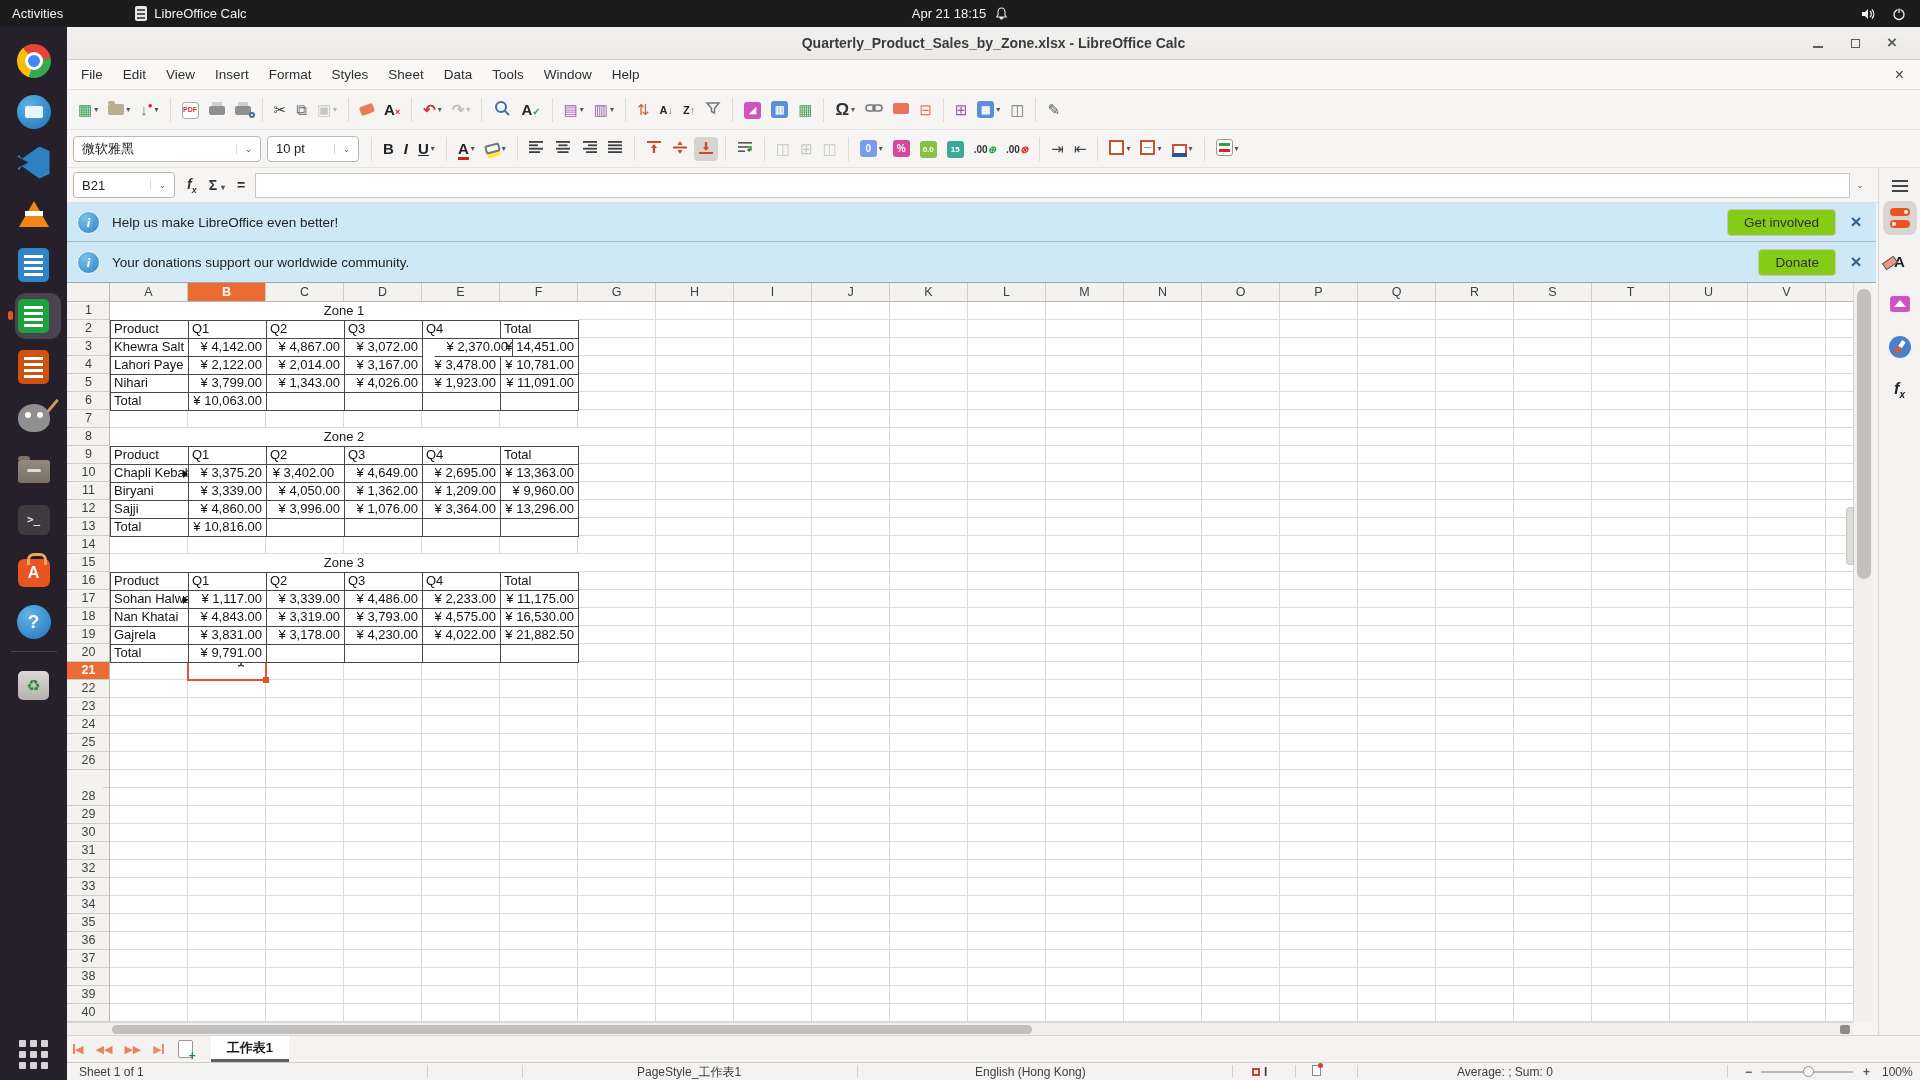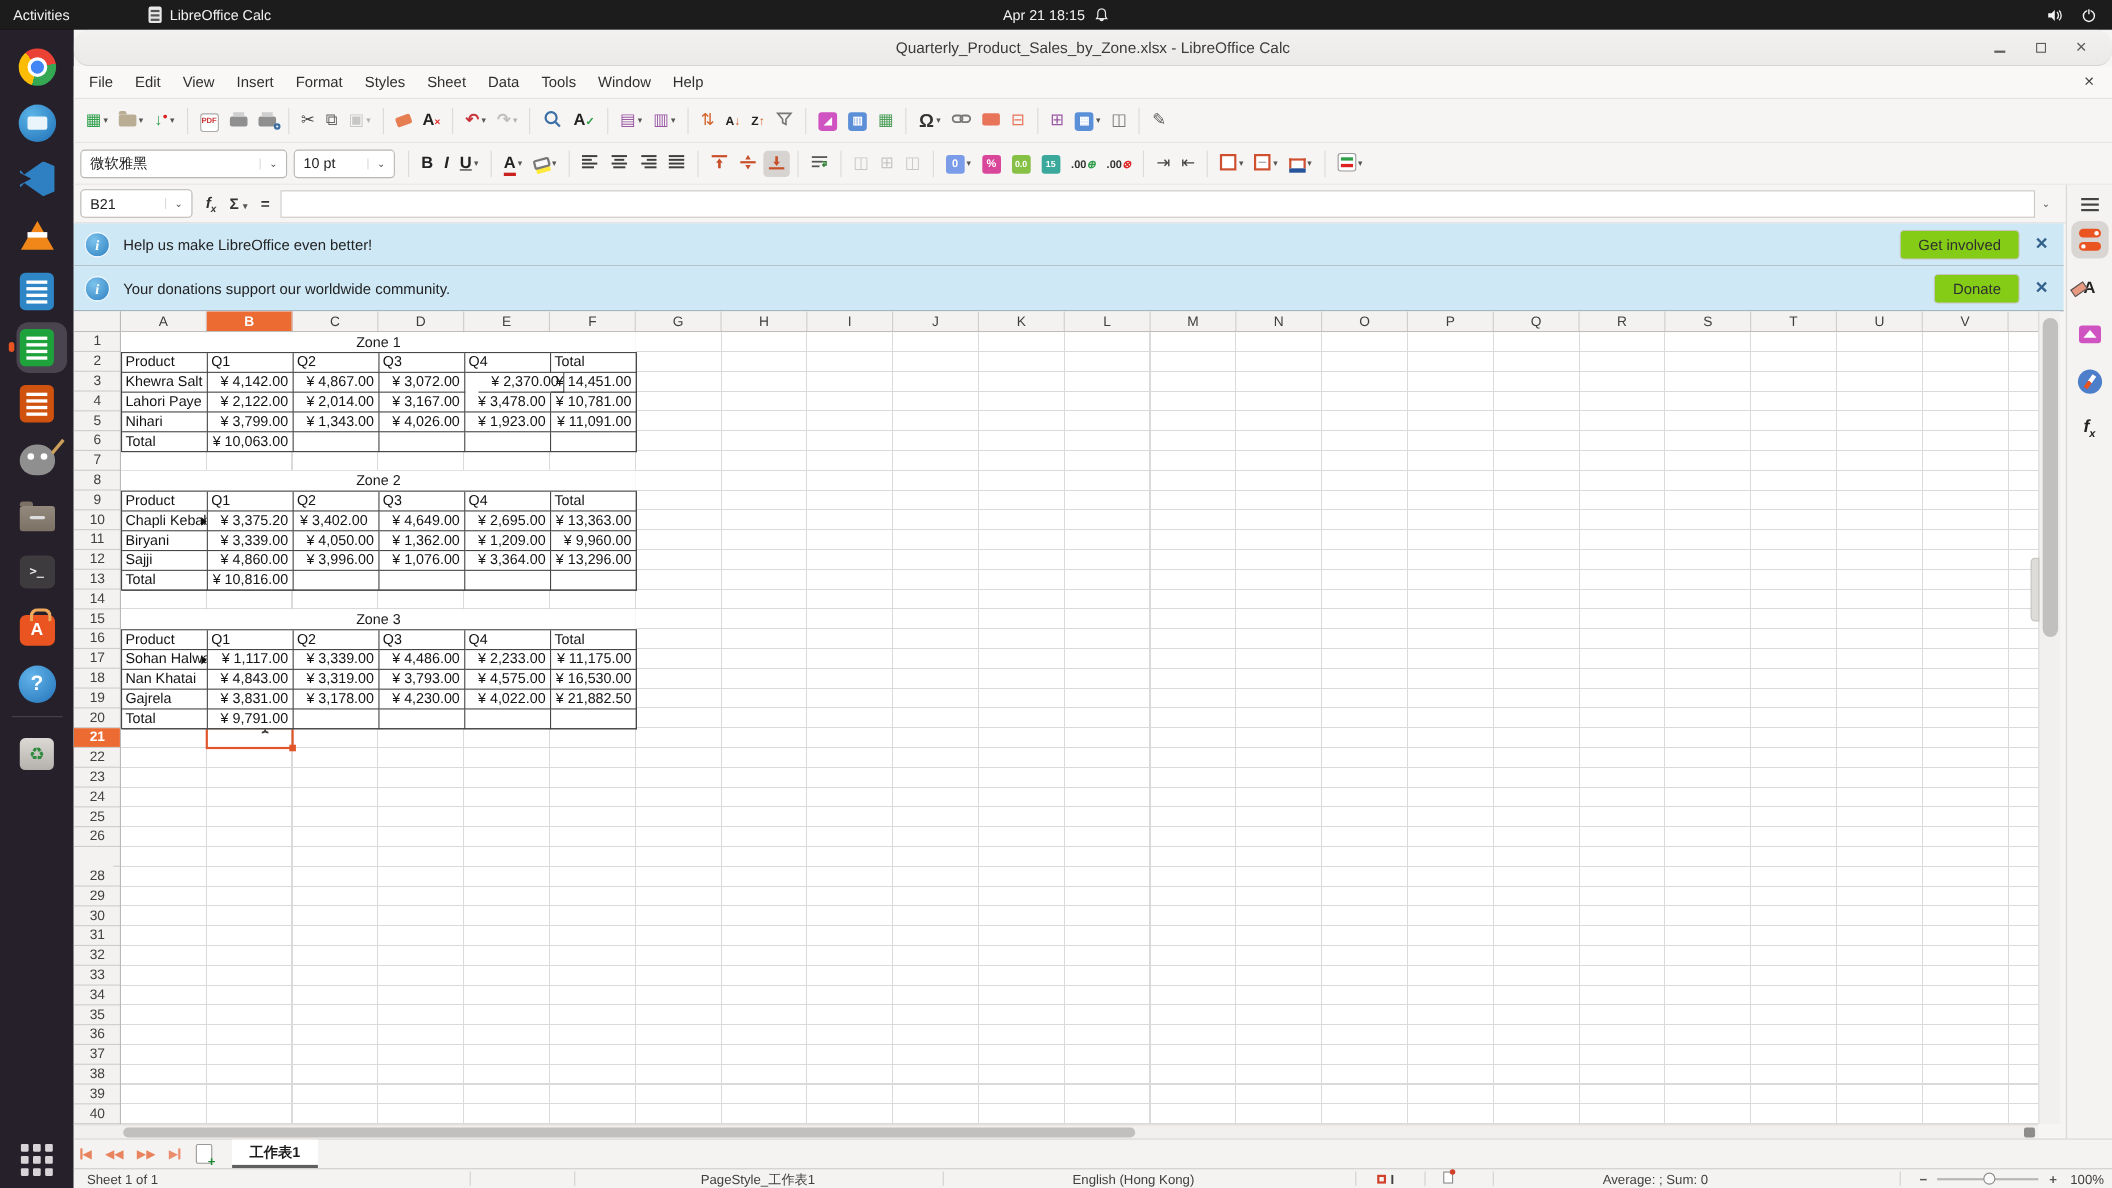--- a/index.html
+++ b/index.html
@@ -39,21 +39,21 @@
   .dk-store{display:block;width:32px;height:28px;background:#e95420;border-radius:6px;position:relative;color:#fff;font:700 16px/28px "Liberation Sans",sans-serif;text-align:center;margin-top:5px;}
   .dk-store::before{content:"";position:absolute;top:-6px;left:9px;width:14px;height:9px;border:3px solid #eda85c;border-bottom:none;border-radius:7px 7px 0 0;}
   .dk-help{display:block;width:34px;height:34px;border-radius:50%;background:radial-gradient(circle at 35% 30%,#63b4ea,#2173b8);color:#fff;font:700 19px/34px "Liberation Sans",sans-serif;text-align:center;}
   .dk-trash{display:block;width:31px;height:29px;background:linear-gradient(#dcd9d4,#b5b2ad);border-radius:5px;color:#2e8b3d;font:700 16px/29px "DejaVu Sans",sans-serif;text-align:center;}
   .dock-sep{width:46px;height:1px;background:#4a434e;margin:4px 0 8px;}
   .dk-grid{display:grid;grid-template-columns:repeat(3,7px);grid-gap:4px;}
   .dk-grid i{width:7px;height:7px;background:#d7d3d7;border-radius:1px;}
   #dock .spacer{flex:1 1 auto;}
   
   #window{position:absolute;left:67px;top:27px;width:1853px;height:1053px;background:#f6f5f4;}
-  .titlebar{position:absolute;left:0;top:0;width:100%;height:33px;background:linear-gradient(#f2f1f0,#ebeae8);border-bottom:1px solid #d5d3d0;text-align:center;font-weight:400;font-size:14px;color:#3b3b3b;line-height:33px;border-radius:14px;}
+  .titlebar{position:absolute;left:0;top:0;width:100%;height:33px;background:linear-gradient(#f2f1f0,#ebeae8);border-bottom:1px solid #d5d3d0;text-align:center;font-weight:700;font-size:14px;color:#3b3b3b;line-height:33px;}
   .wctl{position:absolute;top:5px;width:24px;height:24px;border-radius:50%;color:#5c5c5c;font-size:14px;line-height:22px;text-align:center;}
   .wctl .rsq{display:inline-block;width:9px;height:9px;border:1.5px solid #5c5c5c;margin-top:7px;}
   .wctl .mline{display:inline-block;width:10px;height:2px;background:#5c5c5c;margin-top:14px;}
   .menubar{position:absolute;left:0;top:33px;width:100%;height:30px;background:#f9f8f7;border-bottom:1px solid #e3e1df;display:flex;align-items:center;font-size:13.5px;color:#2f2f2f;padding-left:4px;}
   .menubar .mi{padding:4px 10px;border-radius:3px;}
   .menubar .mclose{position:absolute;right:16px;color:#444;font-size:16px;}
   .tbrow{position:absolute;left:0;width:100%;background:#f6f5f4;display:flex;align-items:center;padding-left:6px;border-bottom:1px solid #e6e4e2;}
   #tb1{top:63px;height:40px;}
   #tb2{top:103px;height:38px;}
   .tbtn{border:none;background:transparent;display:inline-flex;align-items:center;gap:2px;padding:3px 4px;margin:0 1px;border-radius:4px;position:relative;}

